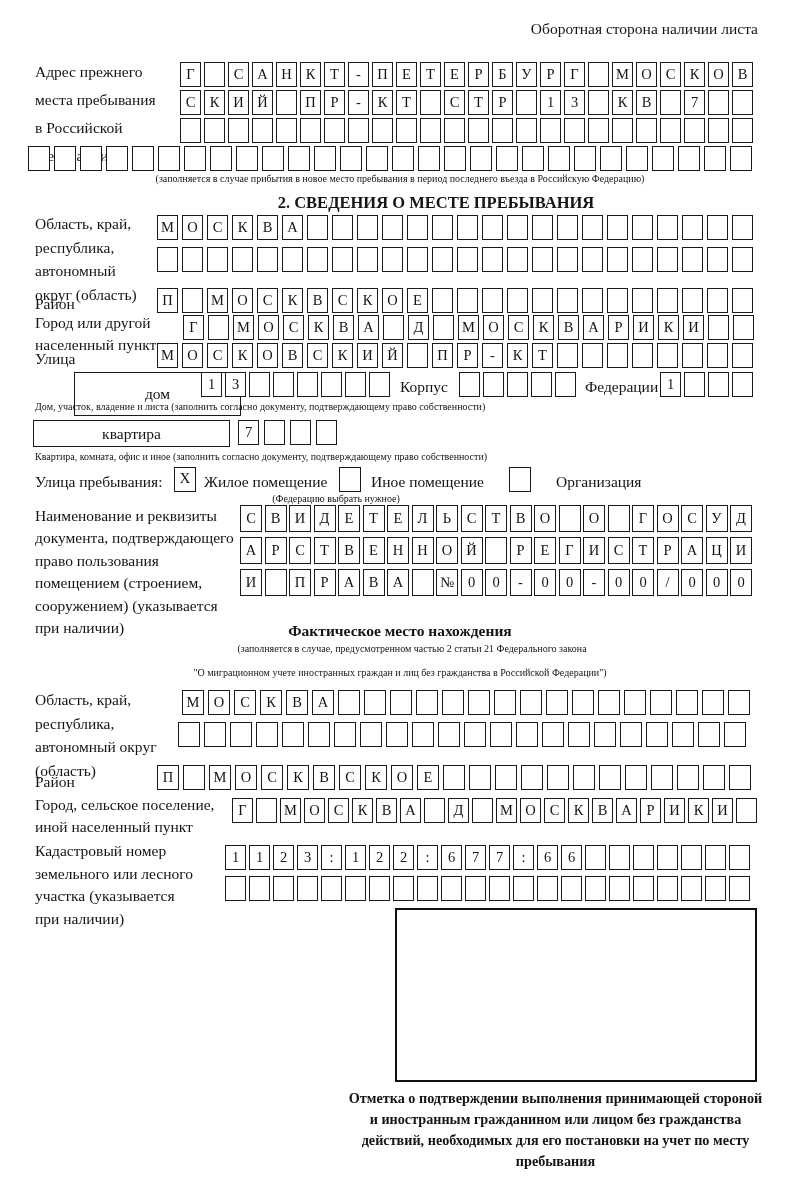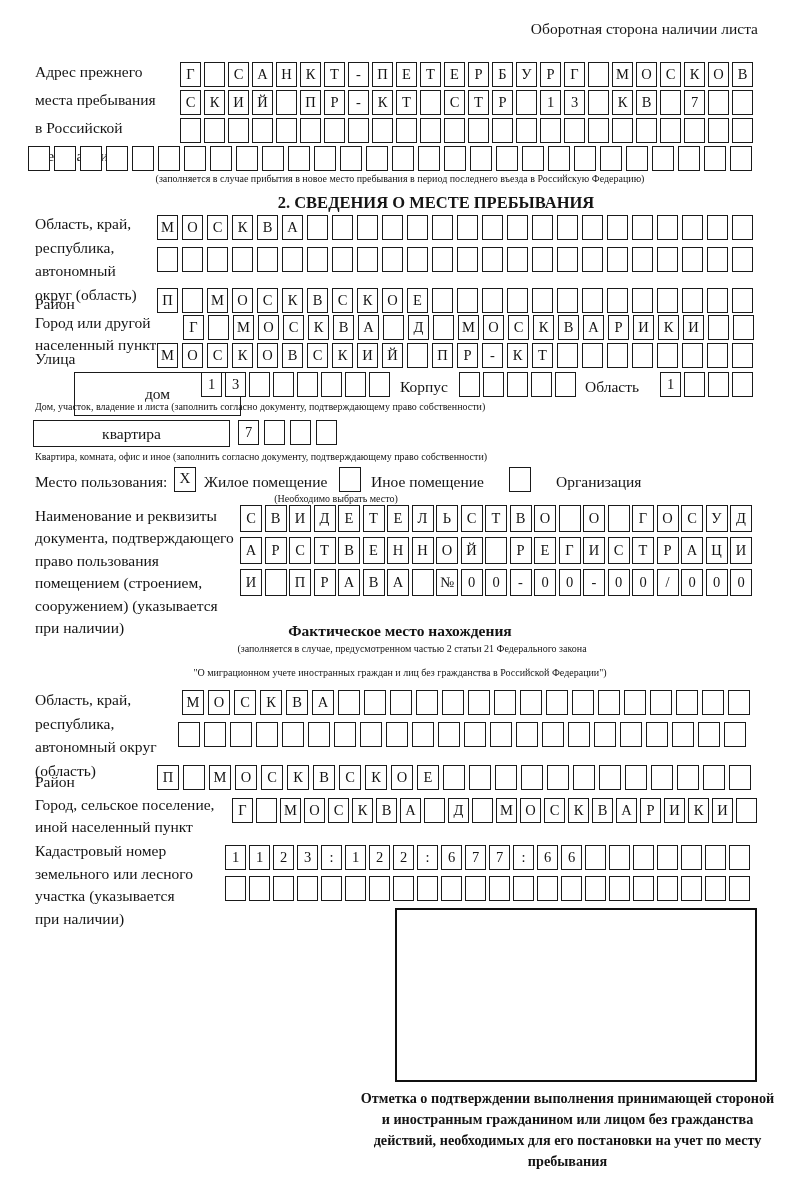--- a/index.html
+++ b/index.html
@@ -301,46 +301,46 @@
     <span class="cbox"></span>
   </div>
 <div class="abs lbl" style="left:400px;top:373px;">Корпус</div>
 <div class="abs boxrow" style="left:459px;top:372px;">
     <span class="cbox"></span>
     <span class="cbox"></span>
     <span class="cbox"></span>
     <span class="cbox"></span>
     <span class="cbox"></span>
   </div>
-<div class="abs lbl" style="left:585px;top:373px;">Область</div>
+<div class="abs lbl" style="left:585px;top:373px;">Федерации</div>
 <div class="abs boxrow" style="left:660px;top:372px;">
     <span class="cbox">1</span>
     <span class="cbox"></span>
     <span class="cbox"></span>
     <span class="cbox"></span>
   </div>
 <div class="abs cap" style="left:35px;top:401px;">Дом, участок, владение и листа (заполнить согласно документу, подтверждающему право собственности)</div>
 
 <div class="abs widebox" style="left:33px;top:420px;width:197px;height:27px;">квартира</div>
 <div class="abs boxrow g5" style="left:238px;top:420px;">
     <span class="cbox">7</span>
     <span class="cbox"></span>
     <span class="cbox"></span>
     <span class="cbox"></span>
   </div>
 <div class="abs cap" style="left:35px;top:451px;">Квартира, комната, офис и иное (заполнить согласно документу, подтверждающему право собственности)</div>
 
-<div class="abs lbl" style="left:35px;top:468px;">Место пользования:</div>
+<div class="abs lbl" style="left:35px;top:468px;">Улица пребывания:</div>
 <span class="abs cb" style="left:174px;top:467px;">X</span>
 <div class="abs lbl" style="left:204px;top:468px;">Жилое помещение</div>
 <span class="abs cb" style="left:339px;top:467px;"></span>
 <div class="abs lbl" style="left:371px;top:468px;">Иное помещение</div>
 <span class="abs cb" style="left:509px;top:467px;"></span>
 <div class="abs lbl" style="left:556px;top:468px;">Организация</div>
-<div class="abs cap" style="left:186px;top:493px;width:300px;text-align:center;">(Необходимо выбрать место)</div>
+<div class="abs cap" style="left:186px;top:493px;width:300px;text-align:center;">(Федерацию выбрать нужное)</div>
 
 <div class="abs lbl" style="left:35px;top:505px;line-height:22.4px;">Наименование и реквизиты
 документа, подтверждающего
 право пользования
 помещением (строением,
 сооружением) (указывается
 при наличии)</div>
 <div class="abs boxrow doc" style="left:240px;top:505px;">
     <span class="cbox">С</span>
     <span class="cbox">В</span>
@@ -569,13 +569,13 @@
     <span class="cbox"></span>
     <span class="cbox"></span>
     <span class="cbox"></span>
     <span class="cbox"></span>
     <span class="cbox"></span>
     <span class="cbox"></span>
     <span class="cbox"></span>
   </div>
 
 <div class="abs stamp" style="left:395px;top:908px;width:362px;height:174px;"></div>
-<div class="abs confirm" style="left:360px;top:1088px;width:415px;">Отметка о подтверждении выполнения принимающей стороной и иностранным гражданином или лицом без гражданства действий, необходимых для его постановки на учет по месту пребывания</div>
+<div class="abs confirm" style="left:348px;top:1088px;width:415px;">Отметка о подтверждении выполнения принимающей стороной и иностранным гражданином или лицом без гражданства действий, необходимых для его постановки на учет по месту пребывания</div>
 
 </body></html>

